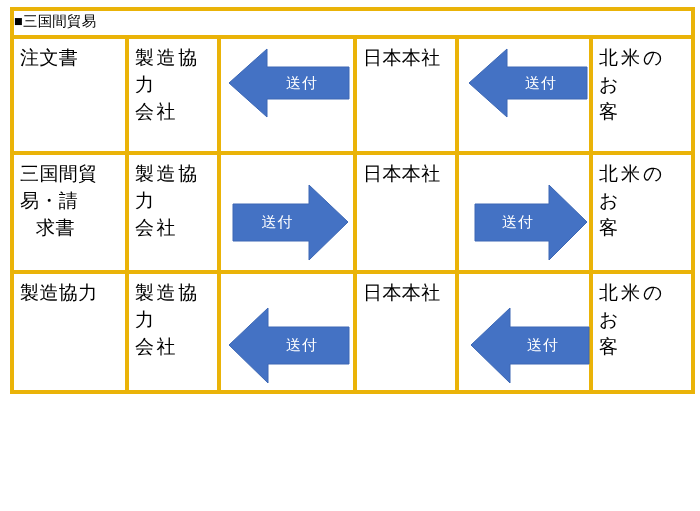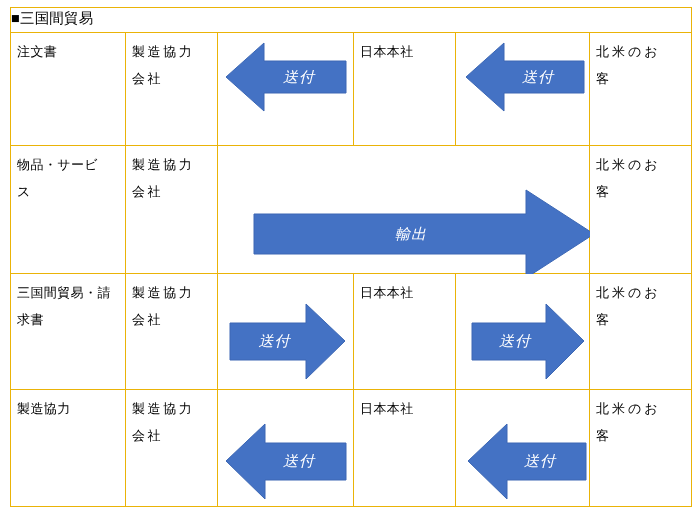--- a/index.html
+++ b/index.html
@@ -25,21 +25,21 @@
   table.matrix {
     position: absolute;
     left: 10px;
     top: 7px;
     width: 681px;
     border-collapse: collapse;
     table-layout: fixed;
   }
 
   table.matrix td {
-    border: 1px solid #eab308;
+    border: 4px solid #eab308;
     vertical-align: top;
     padding: 0;
     position: relative;
     background: #ffffff;
   }
 
   
   col.c1 { width: 115px; }
   col.c2 { width: 92px;  }
   col.c3 { width: 136px; }
@@ -59,41 +59,40 @@
     white-space: nowrap;
   }
 
   
   tr.r1 td { height: 112px; }
   tr.r2 td { height: 127px; }
   tr.r3 td { height: 115px; }
   tr.r4 td { height: 116px; }
 
   .label {
-    font-size: 13px;
+    font-size: 19px;
     line-height: 27px;
     padding: 5px 4px 0 6px;
     letter-spacing: 0.5px;
   }
   .label.wide-track {
     letter-spacing: 3.0px;
   }
   .label.party {
     letter-spacing: 2.6px;
   }
   .label.plain {
     letter-spacing: 0.4px;
   }
 
   
   .arrow-wrap {
     position: absolute;
     left: 0;
     right: 8px;
-    font-style: italic;
   }
   .arrow {
     position: relative;
     display: block;
   }
   .arrow svg {
     display: block;
     overflow: visible;
   }
   .arrow-label {
@@ -184,118 +183,92 @@
               <span class="arrow-label shift-right">送付</span>
             </div>
           </div>
         </td>
         <td>
           <div class="label wide-track">北米のお</div>
           <div class="label wide-track" style="padding-top:0;line-height:28px;">客</div>
         </td>
       </tr>
 
-      <tr class="r2">
-        <td>
-          <div class="label plain">物品・サービ</div>
-          <div class="label plain" style="padding-top:0;line-height:28px;">ス</div>
+
+      <tr class="r3">
+        <td>
+          <div class="label plain">三国間貿易・請</div>
+          <div class="label plain" style="padding-top:0;line-height:28px;margin-left:16px;">求書</div>
         </td>
         <td>
           <div class="label party">製造協力</div>
           <div class="label party" style="padding-top:0;line-height:28px;">会社</div>
         </td>
-        <td colspan="3">
-          <div class="row2-arrow-host">
-            <div class="arrow-wrap pos-r2">
-              <div class="arrow">
-                <svg width="340" height="92" viewBox="0 0 340 92">
-                  <polygon points="340,46 272,2 272,26 0,26 0,66 272,66 272,90" fill="#4472C4" stroke="#3C67B4" stroke-width="1"></polygon>
-                </svg>
-                <span class="arrow-label shift-left">輸出</span>
-              </div>
+        <td>
+          <div class="arrow-wrap pos-r3c3">
+            <div class="arrow">
+              <svg width="115" height="82" viewBox="0 0 115 82">
+                <polygon points="115,41 76,4 76,23 0,23 0,60 76,60 76,79" fill="#4472C4" stroke="#3C67B4" stroke-width="1"></polygon>
+              </svg>
+              <span class="arrow-label shift-left">送付</span>
+            </div>
+          </div>
+        </td>
+        <td>
+          <div class="label plain">日本本社</div>
+        </td>
+        <td>
+          <div class="arrow-wrap pos-r3c5">
+            <div class="arrow">
+              <svg width="112" height="82" viewBox="0 0 112 82">
+                <polygon points="112,41 74,4 74,23 0,23 0,60 74,60 74,79" fill="#4472C4" stroke="#3C67B4" stroke-width="1"></polygon>
+              </svg>
+              <span class="arrow-label shift-left">送付</span>
             </div>
           </div>
         </td>
         <td>
           <div class="label wide-track">北米のお</div>
           <div class="label wide-track" style="padding-top:0;line-height:28px;">客</div>
         </td>
       </tr>
 
-      <tr class="r3">
-        <td>
-          <div class="label plain">三国間貿易・請</div>
-          <div class="label plain" style="padding-top:0;line-height:28px;">求書</div>
+      <tr class="r4">
+        <td>
+          <div class="label plain">製造協力</div>
         </td>
         <td>
           <div class="label party">製造協力</div>
           <div class="label party" style="padding-top:0;line-height:28px;">会社</div>
         </td>
         <td>
-          <div class="arrow-wrap pos-r3c3">
-            <div class="arrow">
-              <svg width="115" height="82" viewBox="0 0 115 82">
-                <polygon points="115,41 76,4 76,23 0,23 0,60 76,60 76,79" fill="#4472C4" stroke="#3C67B4" stroke-width="1"></polygon>
-              </svg>
-              <span class="arrow-label shift-left">送付</span>
+          <div class="arrow-wrap pos-r4c3">
+            <div class="arrow">
+              <svg width="120" height="82" viewBox="0 0 120 82">
+                <polygon points="0,41 39,4 39,23 120,23 120,60 39,60 39,79" fill="#4472C4" stroke="#3C67B4" stroke-width="1"></polygon>
+              </svg>
+              <span class="arrow-label shift-right">送付</span>
             </div>
           </div>
         </td>
         <td>
           <div class="label plain">日本本社</div>
         </td>
         <td>
-          <div class="arrow-wrap pos-r3c5">
-            <div class="arrow">
-              <svg width="112" height="82" viewBox="0 0 112 82">
-                <polygon points="112,41 74,4 74,23 0,23 0,60 74,60 74,79" fill="#4472C4" stroke="#3C67B4" stroke-width="1"></polygon>
-              </svg>
-              <span class="arrow-label shift-left">送付</span>
+          <div class="arrow-wrap pos-r4c5">
+            <div class="arrow">
+              <svg width="118" height="82" viewBox="0 0 118 82">
+                <polygon points="0,41 39,4 39,23 118,23 118,60 39,60 39,79" fill="#4472C4" stroke="#3C67B4" stroke-width="1"></polygon>
+              </svg>
+              <span class="arrow-label shift-right">送付</span>
             </div>
           </div>
         </td>
         <td>
           <div class="label wide-track">北米のお</div>
           <div class="label wide-track" style="padding-top:0;line-height:28px;">客</div>
         </td>
       </tr>
 
-      <tr class="r4">
-        <td>
-          <div class="label plain">製造協力</div>
-        </td>
-        <td>
-          <div class="label party">製造協力</div>
-          <div class="label party" style="padding-top:0;line-height:28px;">会社</div>
-        </td>
-        <td>
-          <div class="arrow-wrap pos-r4c3">
-            <div class="arrow">
-              <svg width="120" height="82" viewBox="0 0 120 82">
-                <polygon points="0,41 39,4 39,23 120,23 120,60 39,60 39,79" fill="#4472C4" stroke="#3C67B4" stroke-width="1"></polygon>
-              </svg>
-              <span class="arrow-label shift-right">送付</span>
-            </div>
-          </div>
-        </td>
-        <td>
-          <div class="label plain">日本本社</div>
-        </td>
-        <td>
-          <div class="arrow-wrap pos-r4c5">
-            <div class="arrow">
-              <svg width="118" height="82" viewBox="0 0 118 82">
-                <polygon points="0,41 39,4 39,23 118,23 118,60 39,60 39,79" fill="#4472C4" stroke="#3C67B4" stroke-width="1"></polygon>
-              </svg>
-              <span class="arrow-label shift-right">送付</span>
-            </div>
-          </div>
-        </td>
-        <td>
-          <div class="label wide-track">北米のお</div>
-          <div class="label wide-track" style="padding-top:0;line-height:28px;">客</div>
-        </td>
-      </tr>
-
     </tbody>
   </table>
 
 </div>
 
 </body></html>

